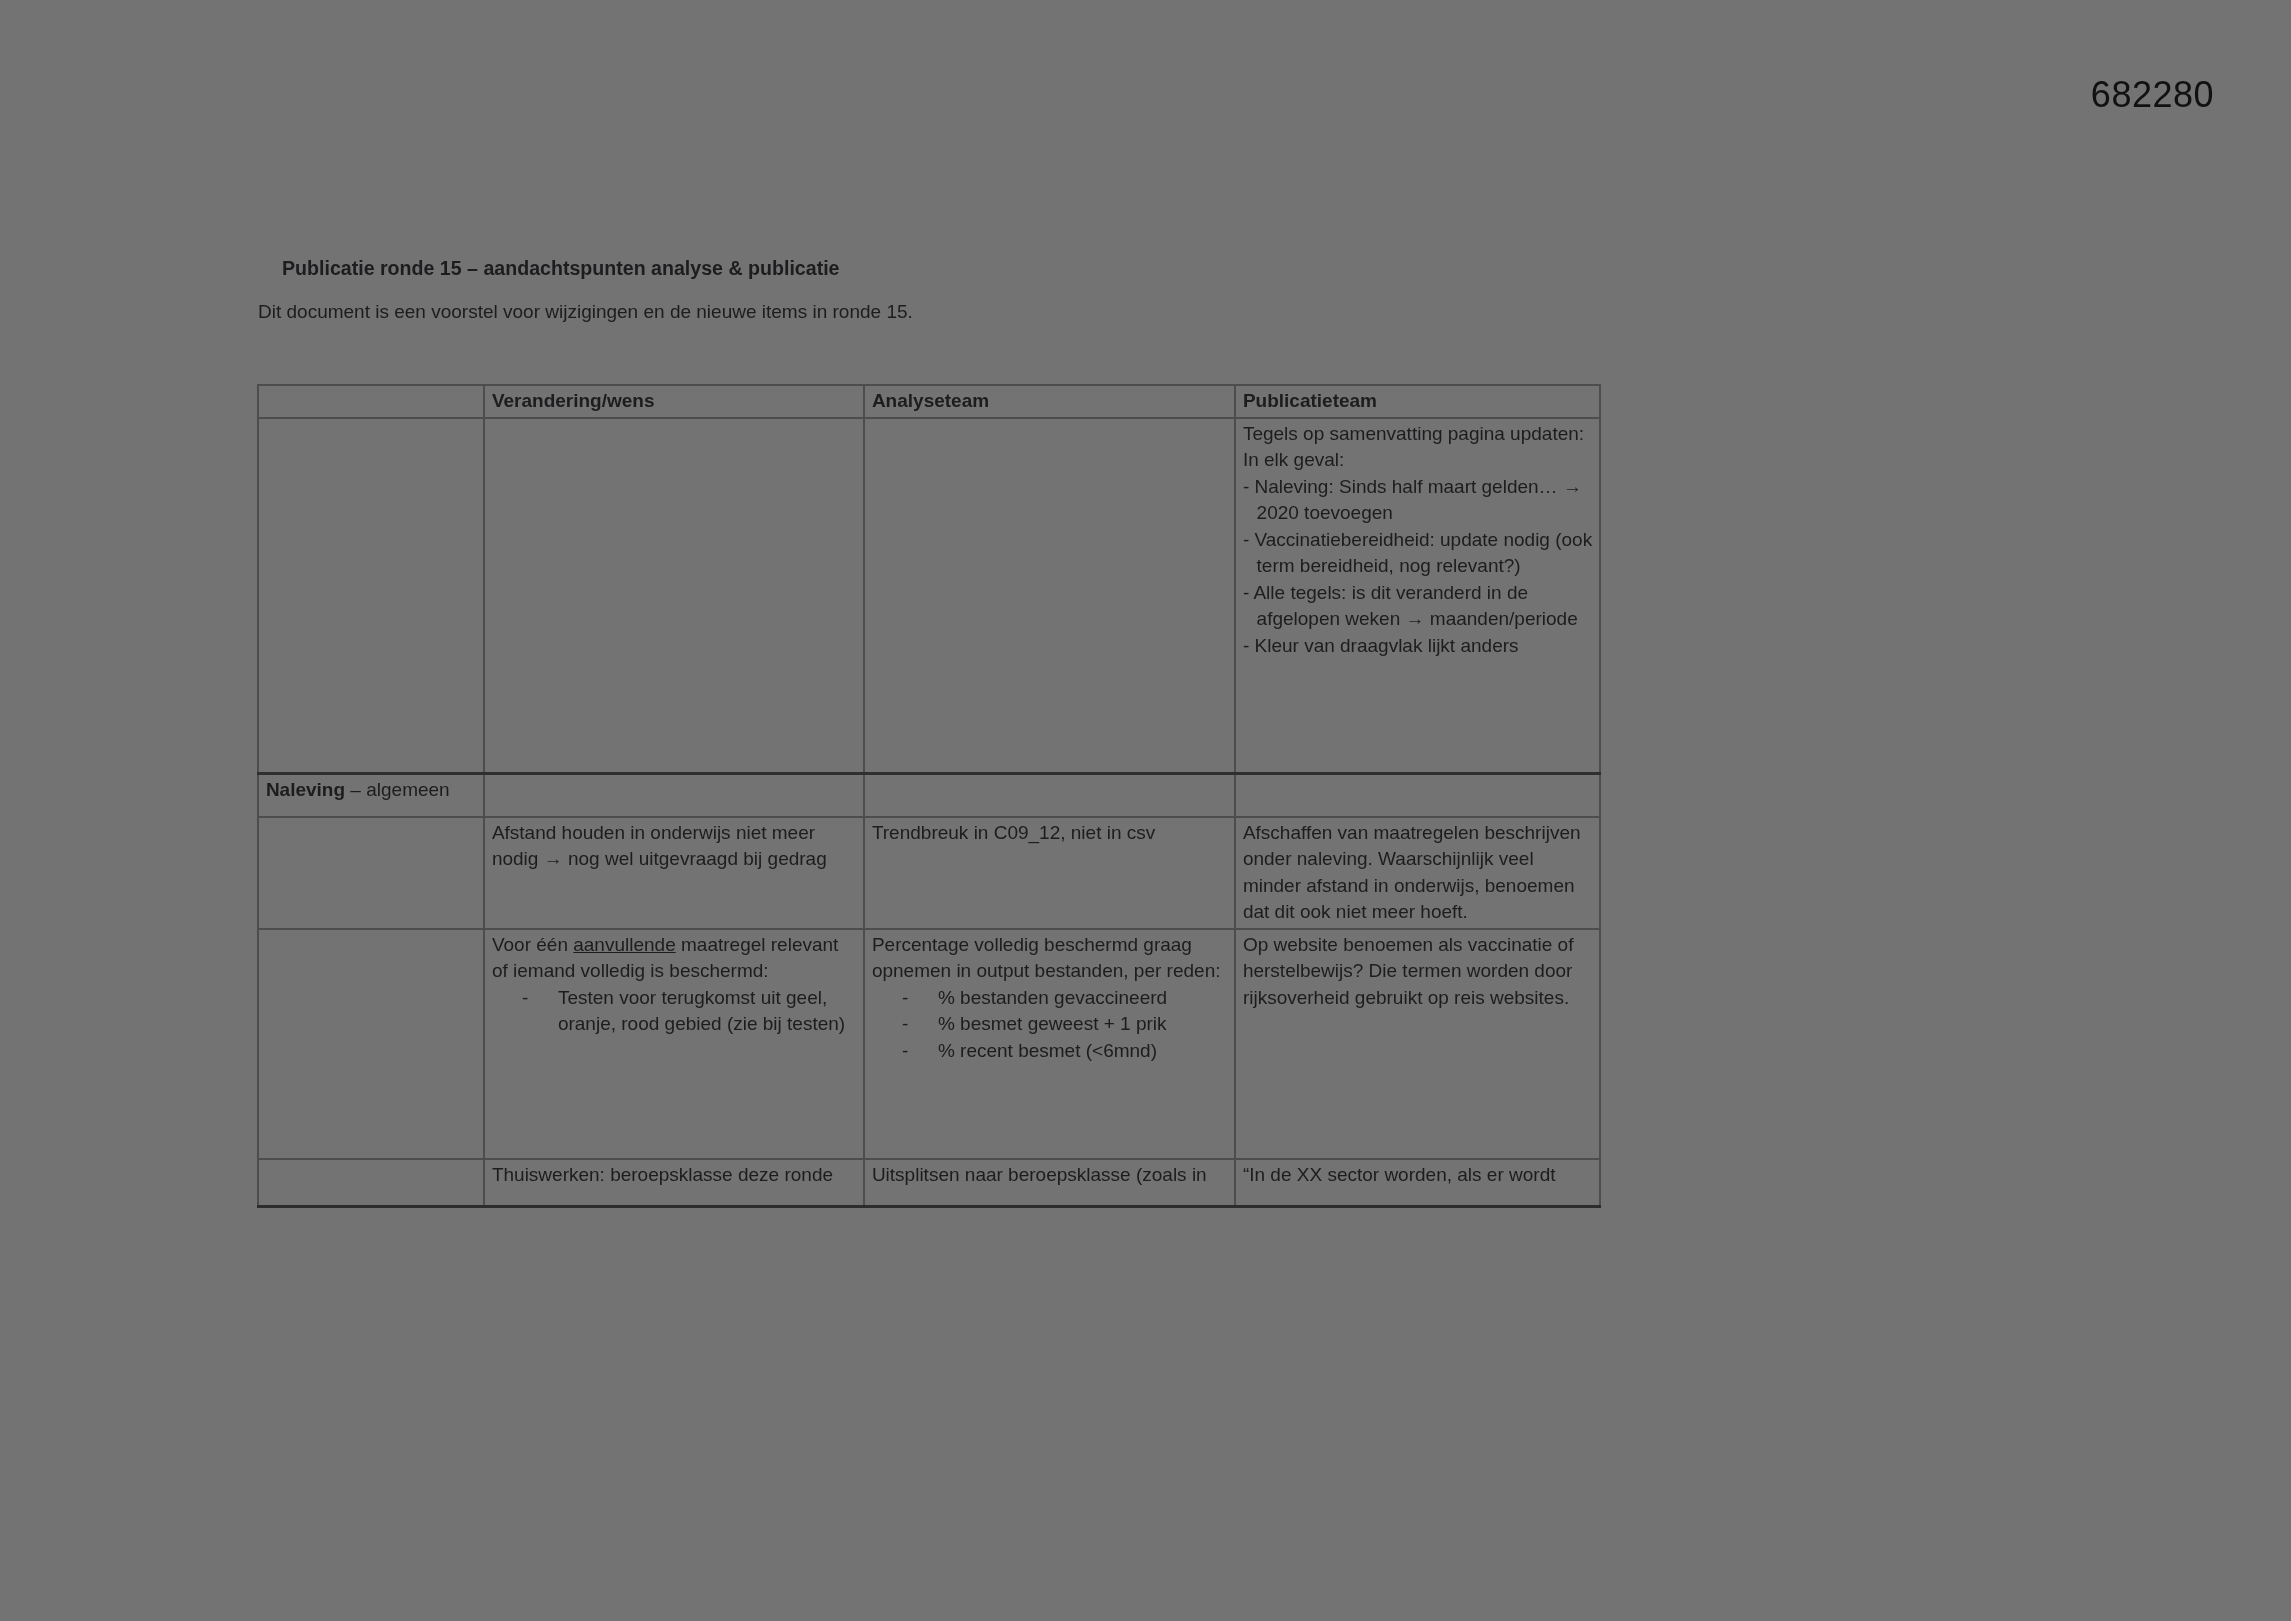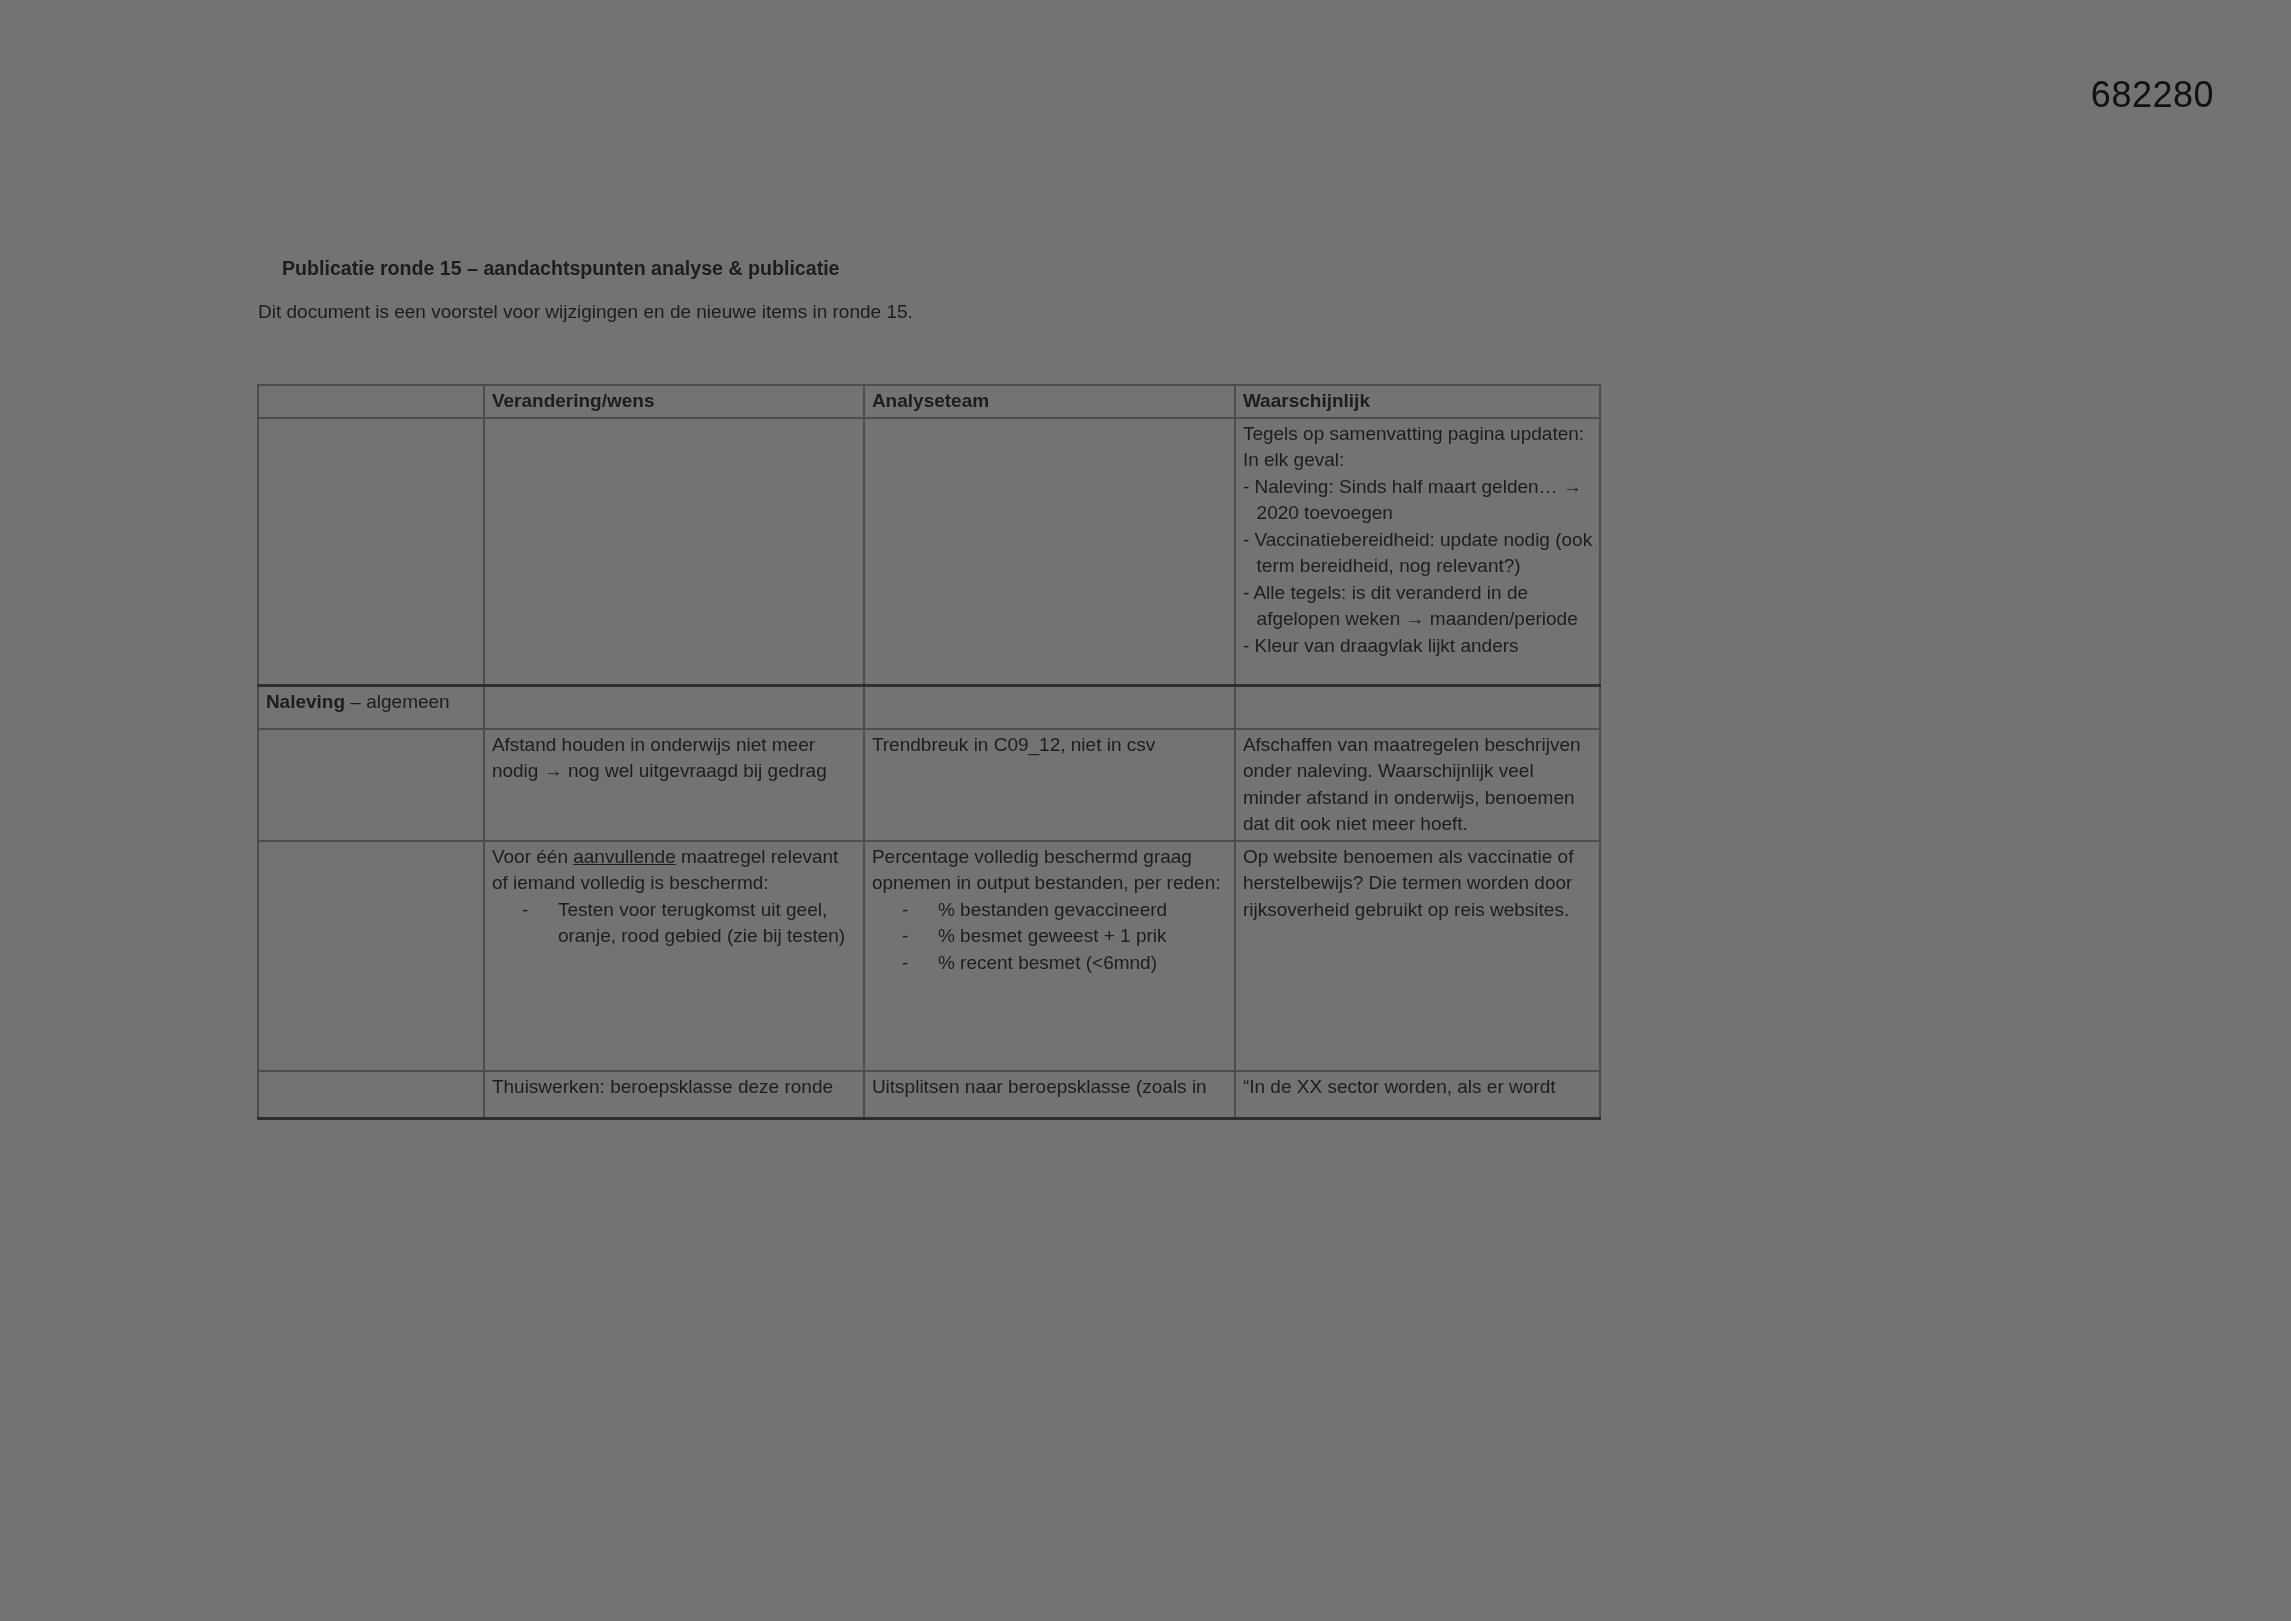--- a/index.html
+++ b/index.html
@@ -37,21 +37,21 @@
   table.review th, table.review td {
     border:2px solid #4d4d4d;
     vertical-align:top;
     text-align:left;
     padding:2px 5.9px 2px 6.9px;
     font-weight:normal;
     overflow:hidden;
   }
   table.review th { font-weight:bold;border-radius:13px; }
   tr.hdr      { height:26.5px; }
-  tr.r-tegels { height:268px; }
+  tr.r-tegels { height:356px; }
   tr.r-sect   { height:43px; }
   tr.r-sect td{ border-top-width:3.9px; border-top-color:#2f2f2f;margin-top:34px; }
   tr.r-afstand { height:104px; }
   tr.r-beschermd { height:230px; }
   tr.r-thuis  { height:48px; }
   tr.r-thuis td { border-bottom-width:3.9px; border-bottom-color:#2c2c2c; }
   .pad-r { padding-right:19.6px; }
   .hang { padding-left:13.7px; text-indent:-13.7px; }
   .bold { font-weight:bold; }
   .uline { text-decoration:underline; }
@@ -75,21 +75,21 @@
         <col class="c2">
         <col class="c3">
         <col class="c4">
     </colgroup>
 
     <tbody>
         <tr class="hdr">
       <th></th>
       <th>Verandering/wens</th>
       <th>Analyseteam</th>
-      <th>Waarschijnlijk</th>
+      <th>Publicatieteam</th>
     </tr>
 
     <tr class="r-tegels">
       <td></td>
       <td></td>
       <td></td>
       <td>
         <div>Tegels op samenvatting pagina updaten:</div>
         <div>In elk geval:</div>
         <div class="hang">- Naleving: Sinds half maart gelden… → 2020 toevoegen</div>

